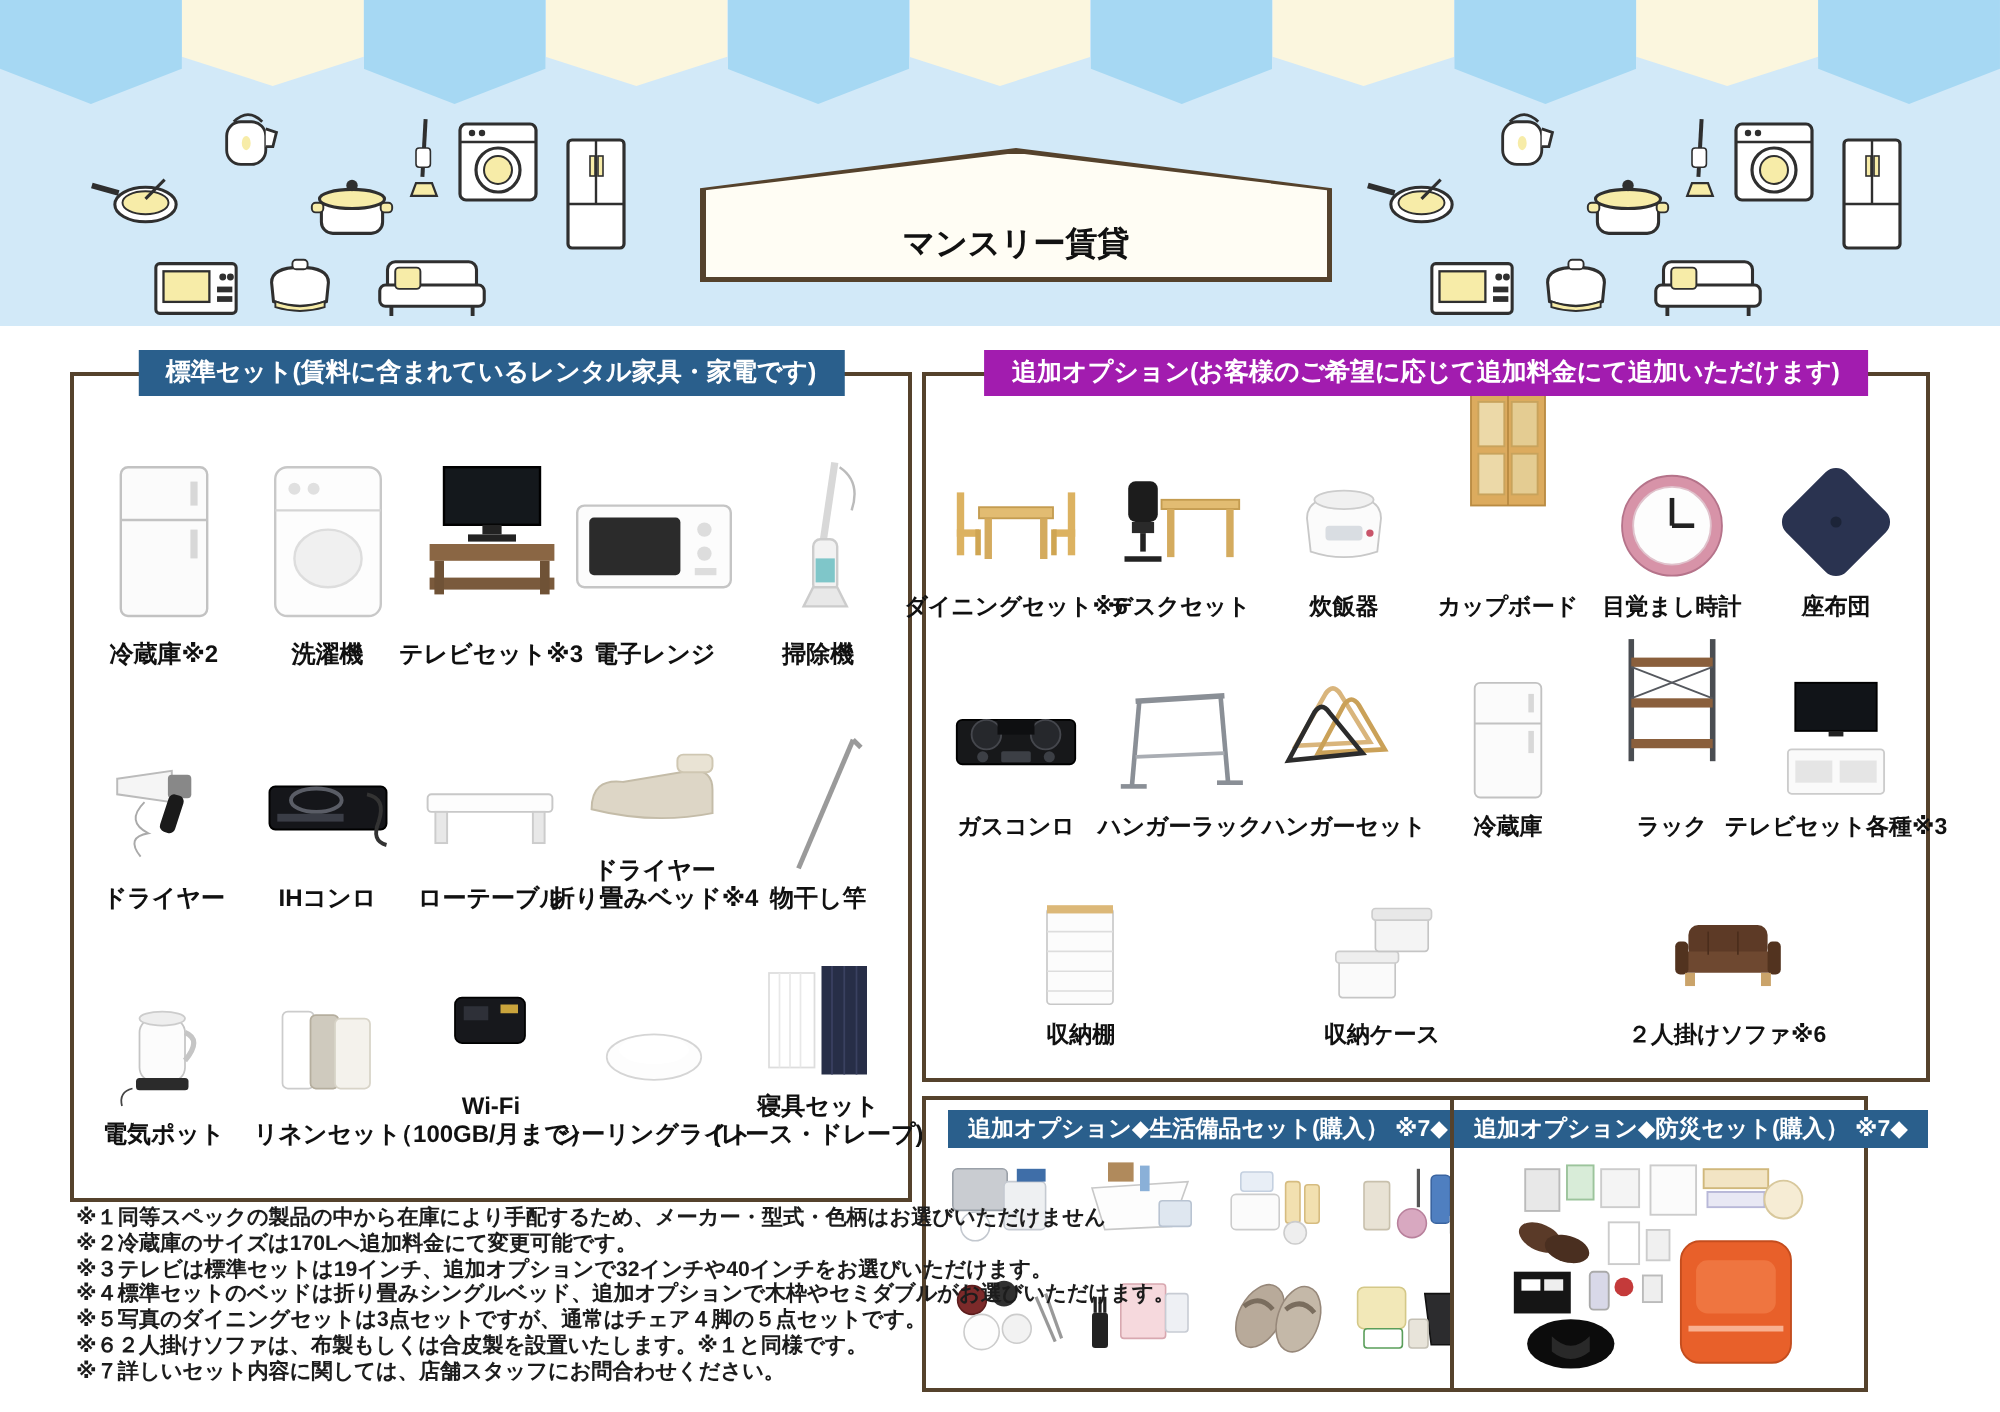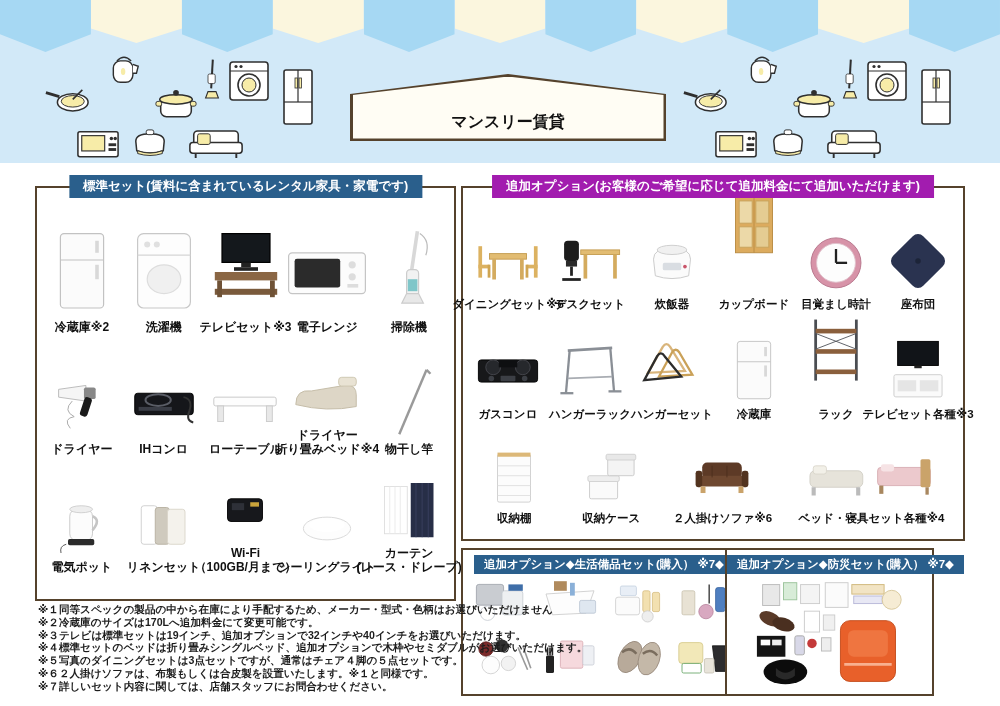--- a/index.html
+++ b/index.html
@@ -370,21 +370,21 @@
                 <rect x="12" y="12" width="26" height="54" fill="#fff" stroke="#ddd"></rect>
                 <line x1="18" y1="12" x2="18" y2="66" stroke="#e8e8e8"></line>
                 <line x1="24" y1="12" x2="24" y2="66" stroke="#e8e8e8"></line>
                 <line x1="30" y1="12" x2="30" y2="66" stroke="#e8e8e8"></line>
                 <rect x="42" y="8" width="26" height="62" fill="#272e47"></rect>
                 <line x1="48" y1="8" x2="48" y2="70" stroke="#3a4160"></line>
                 <line x1="55" y1="8" x2="55" y2="70" stroke="#3a4160"></line>
                 <line x1="62" y1="8" x2="62" y2="70" stroke="#3a4160"></line>
               </svg>
             </div>
-            <div class="plabel">カーテン</div>
+            <div class="plabel">寝具セット</div>
             <div class="plabel">(レース・ドレープ)</div>
           </div>
         </div>
       </div>
   </div>
 
   <div class="panel panel-opt">
     <div class="panel-header" style="background: #a21caf;">追加オプション(お客様のご希望に応じて追加料金にて追加いただけます)</div>
     <div class="rows">
         <div class="prow" style="height: 110px;">
@@ -573,36 +573,20 @@
                 <rect x="12" y="36" width="56" height="13" rx="4" fill="#6e4830"></rect>
                 <rect x="8" y="30" width="8" height="20" rx="3" fill="#52331f"></rect>
                 <rect x="64" y="30" width="8" height="20" rx="3" fill="#52331f"></rect>
                 <rect x="14" y="49" width="6" height="8" fill="#caa36a"></rect>
                 <rect x="60" y="49" width="6" height="8" fill="#caa36a"></rect>
                 <line x1="28" y1="24" x2="28" y2="38" stroke="#4a2d1c"></line>
                 <line x1="46" y1="24" x2="46" y2="38" stroke="#4a2d1c"></line>
               </svg>
             </div>
             <div class="plabel">２人掛けソファ※6</div>
-          </div>
-          <div class="pcell" style="flex: 1.85 1 0%;">
-            <div class="photo">
-              <svg width="132" height="66" viewBox="0 0 160 80" xmlns="http://www.w3.org/2000/svg">
-                <rect x="6" y="30" width="64" height="20" rx="6" fill="#e6e3da" stroke="#cfccc2"></rect>
-                <rect x="10" y="24" width="16" height="10" rx="3" fill="#f2f0e8" stroke="#d8d5ca"></rect>
-                <rect x="8" y="50" width="5" height="10" fill="#bbb"></rect>
-                <rect x="62" y="50" width="5" height="10" fill="#bbb"></rect>
-                <rect x="88" y="26" width="64" height="22" rx="4" fill="#ecc9cd" stroke="#d4a8ae"></rect>
-                <rect x="140" y="16" width="12" height="34" rx="2" fill="#caa36a"></rect>
-                <rect x="92" y="22" width="16" height="9" rx="3" fill="#f6e3e5"></rect>
-                <rect x="90" y="48" width="5" height="10" fill="#a8875f"></rect>
-                <rect x="146" y="50" width="4" height="9" fill="#a8875f"></rect>
-              </svg>
-            </div>
-            <div class="plabel">ベッド・寝具セット各種※4</div>
           </div>
         </div>
       </div>
   </div>
 
   <div class="pbox pbox-life">
     <div class="pbox-header">追加オプション◆生活備品セット(購入） ※7◆</div>
     <div class="thumbs">
         <div><svg width="64" height="50" viewBox="0 0 80 56" xmlns="http://www.w3.org/2000/svg">
             <rect x="8" y="6" width="34" height="26" rx="3" fill="#c9ccd1" stroke="#9aa0a8"></rect>

